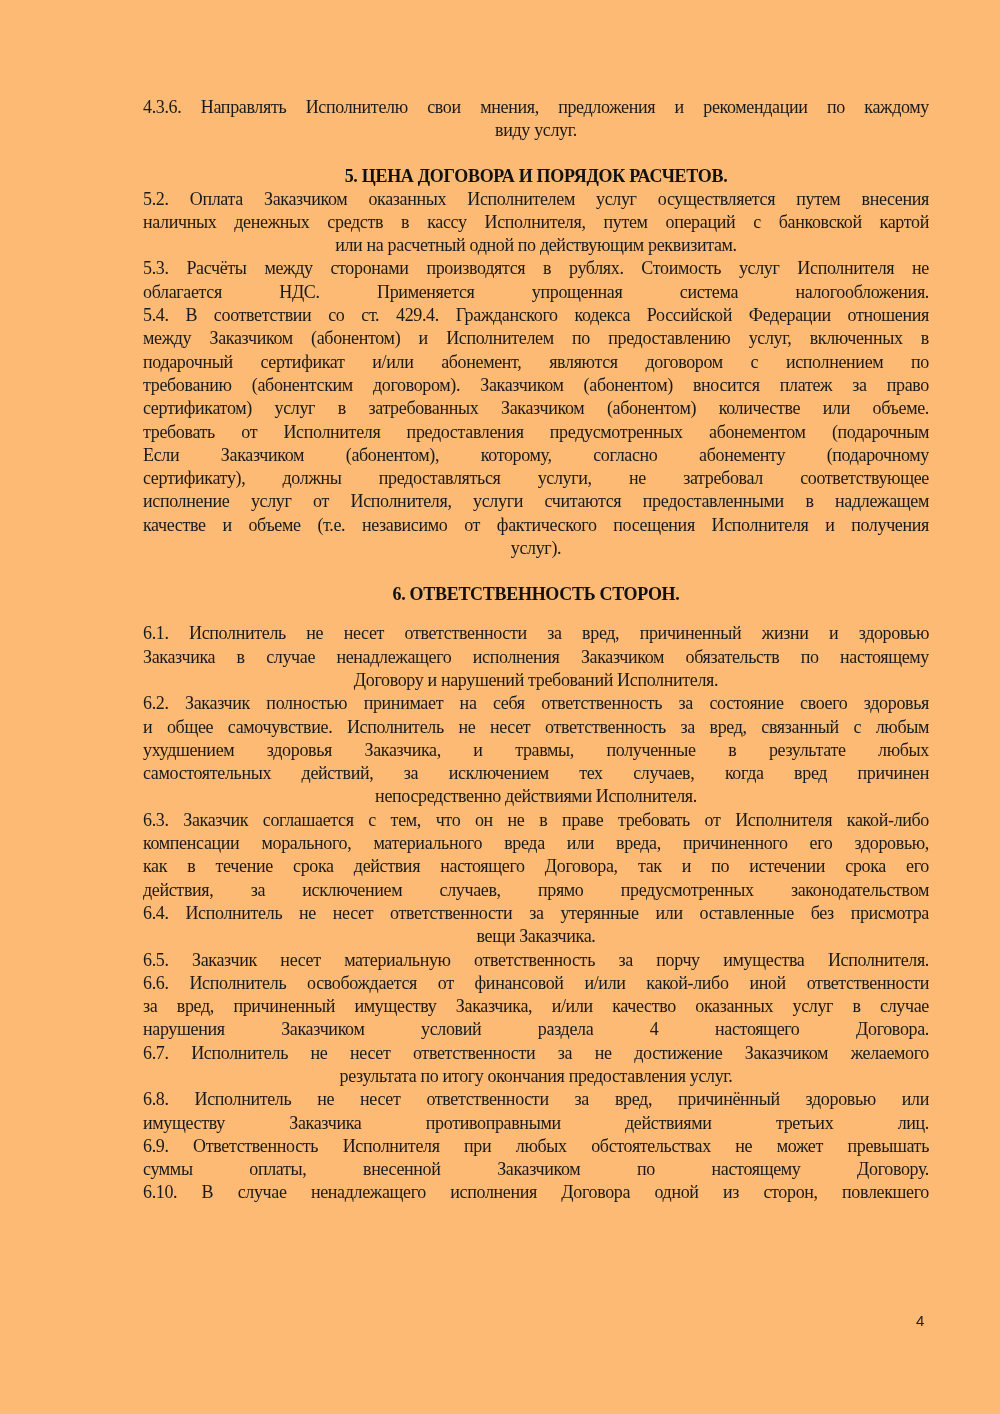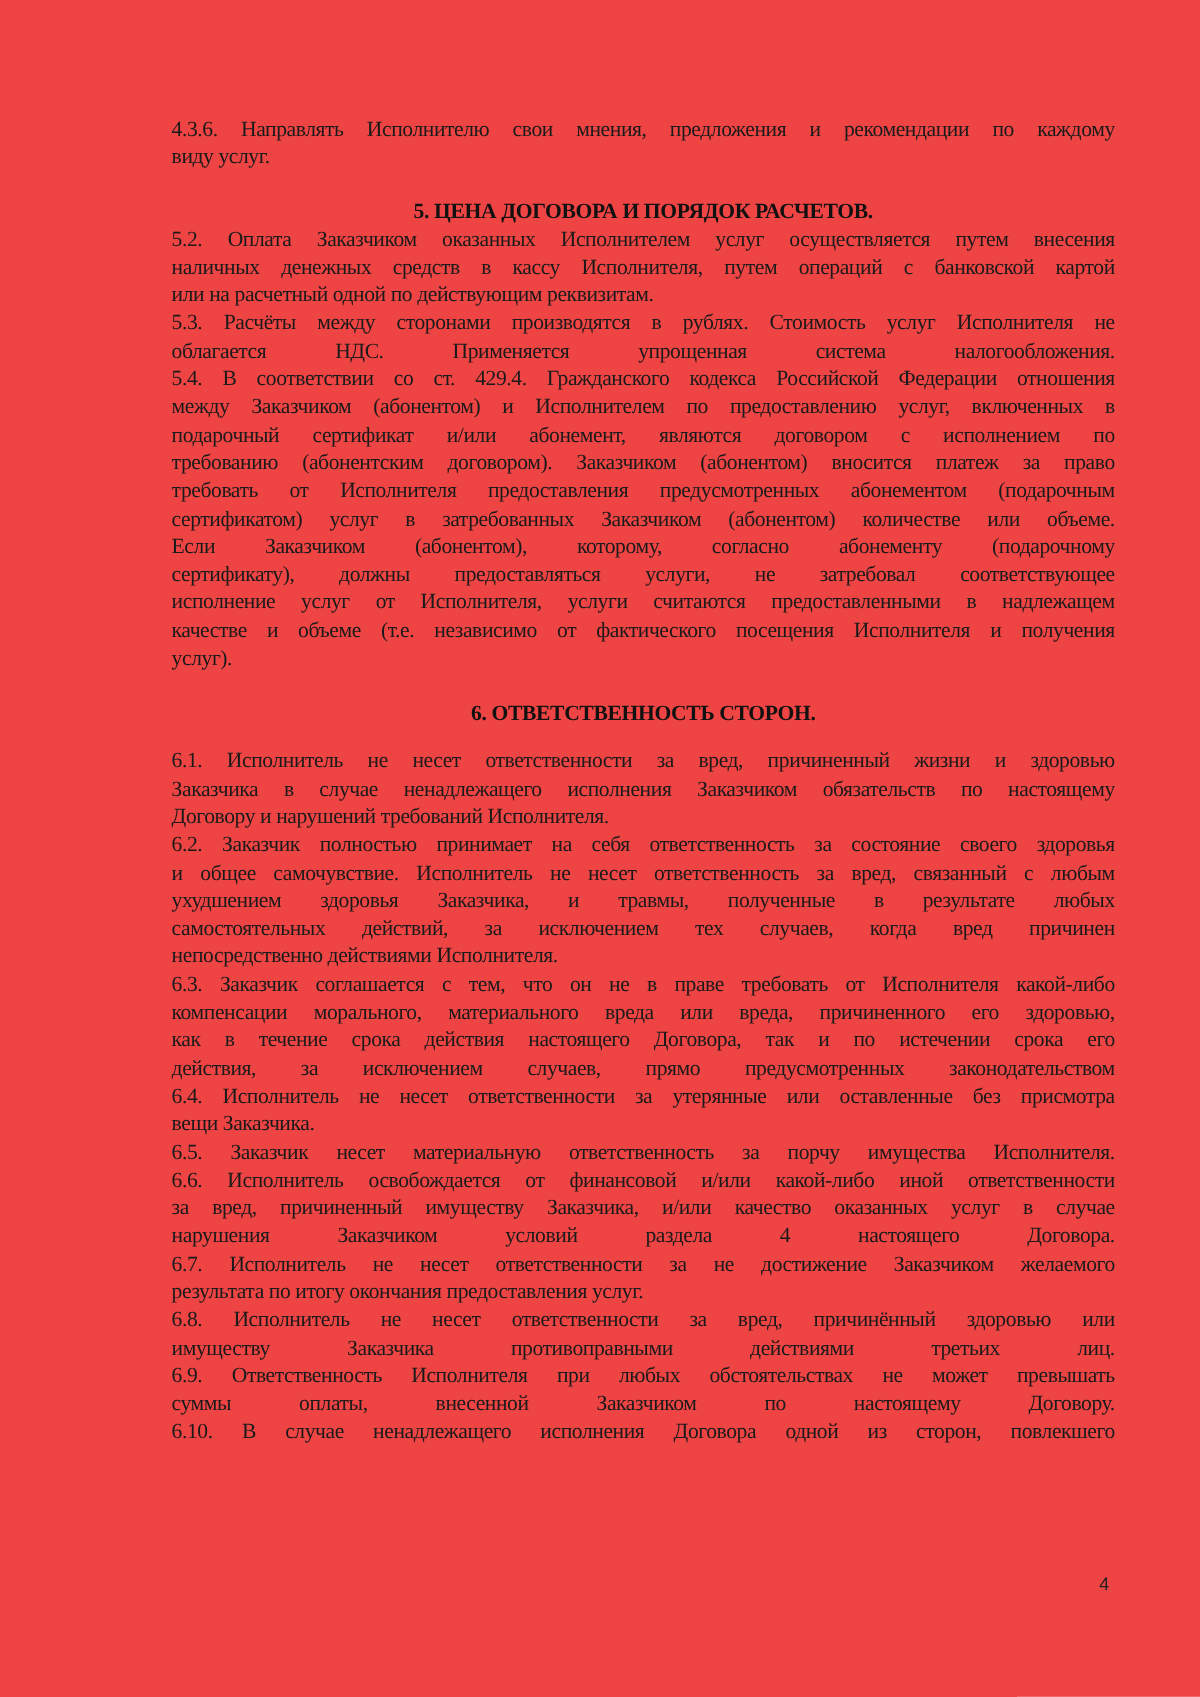--- a/index.html
+++ b/index.html
@@ -1,32 +1,32 @@
 <!DOCTYPE html>
 <html><head>
 <meta charset="utf-8">
 <style>
   html, body { margin: 0; padding: 0; background: #ffffff; }
   body { width: 1000px; height: 1414px; position: relative; overflow: hidden; }
   .page {
     position: absolute; left: 0; top: 0; width: 1000px; height: 1414px;
-    background: #ef4444;
+    background: #fdba74;
   }
   .content {
     position: absolute; left: 143px; top: 96px; width: 786px;
     font-family: "Liberation Serif", serif;
     font-size: 18px;
     color: #1a1a1a;
   }
   .line {
     display: block;
     height: 23.3px;
     line-height: 23.3px;
     white-space: nowrap;
-    text-align: left;
+    text-align: center;
     letter-spacing: -0.35px;
     word-spacing: 0px;
   }
   .line.j { text-align: justify; text-align-last: justify; white-space: normal; overflow: hidden; }
   .heading {
     display: block;
     text-align: center;
     font-weight: bold;
     font-size: 18px;
     line-height: 23px;
@@ -57,22 +57,22 @@
     <div>
       <span class="line j">5.2. Оплата Заказчиком оказанных Исполнителем услуг осуществляется путем внесения</span>
       <span class="line j">наличных денежных средств в кассу Исполнителя, путем операций с банковской картой</span>
       <span class="line">или на расчетный одной по действующим реквизитам.</span>
       <span class="line j">5.3. Расчёты между сторонами производятся в рублях. Стоимость услуг Исполнителя не</span>
       <span class="line j">облагается НДС. Применяется упрощенная система налогообложения.</span>
       <span class="line j">5.4. В соответствии со ст. 429.4. Гражданского кодекса Российской Федерации отношения</span>
       <span class="line j">между Заказчиком (абонентом) и Исполнителем по предоставлению услуг, включенных в</span>
       <span class="line j">подарочный сертификат и/или абонемент, являются договором с исполнением по</span>
       <span class="line j">требованию (абонентским договором). Заказчиком (абонентом) вносится платеж за право</span>
+      <span class="line j">сертификатом) услуг в затребованных Заказчиком (абонентом) количестве или объеме.</span>
       <span class="line j">требовать от Исполнителя предоставления предусмотренных абонементом (подарочным</span>
-      <span class="line j">сертификатом) услуг в затребованных Заказчиком (абонентом) количестве или объеме.</span>
       <span class="line j">Если Заказчиком (абонентом), которому, согласно абонементу (подарочному</span>
       <span class="line j">сертификату), должны предоставляться услуги, не затребовал соответствующее</span>
       <span class="line j">исполнение услуг от Исполнителя, услуги считаются предоставленными в надлежащем</span>
       <span class="line j">качестве и объеме (т.е. независимо от фактического посещения Исполнителя и получения</span>
       <span class="line">услуг).</span>
     </div>
 
     <div class="heading h6">6. ОТВЕТСТВЕННОСТЬ СТОРОН.</div>
 
     <div>

